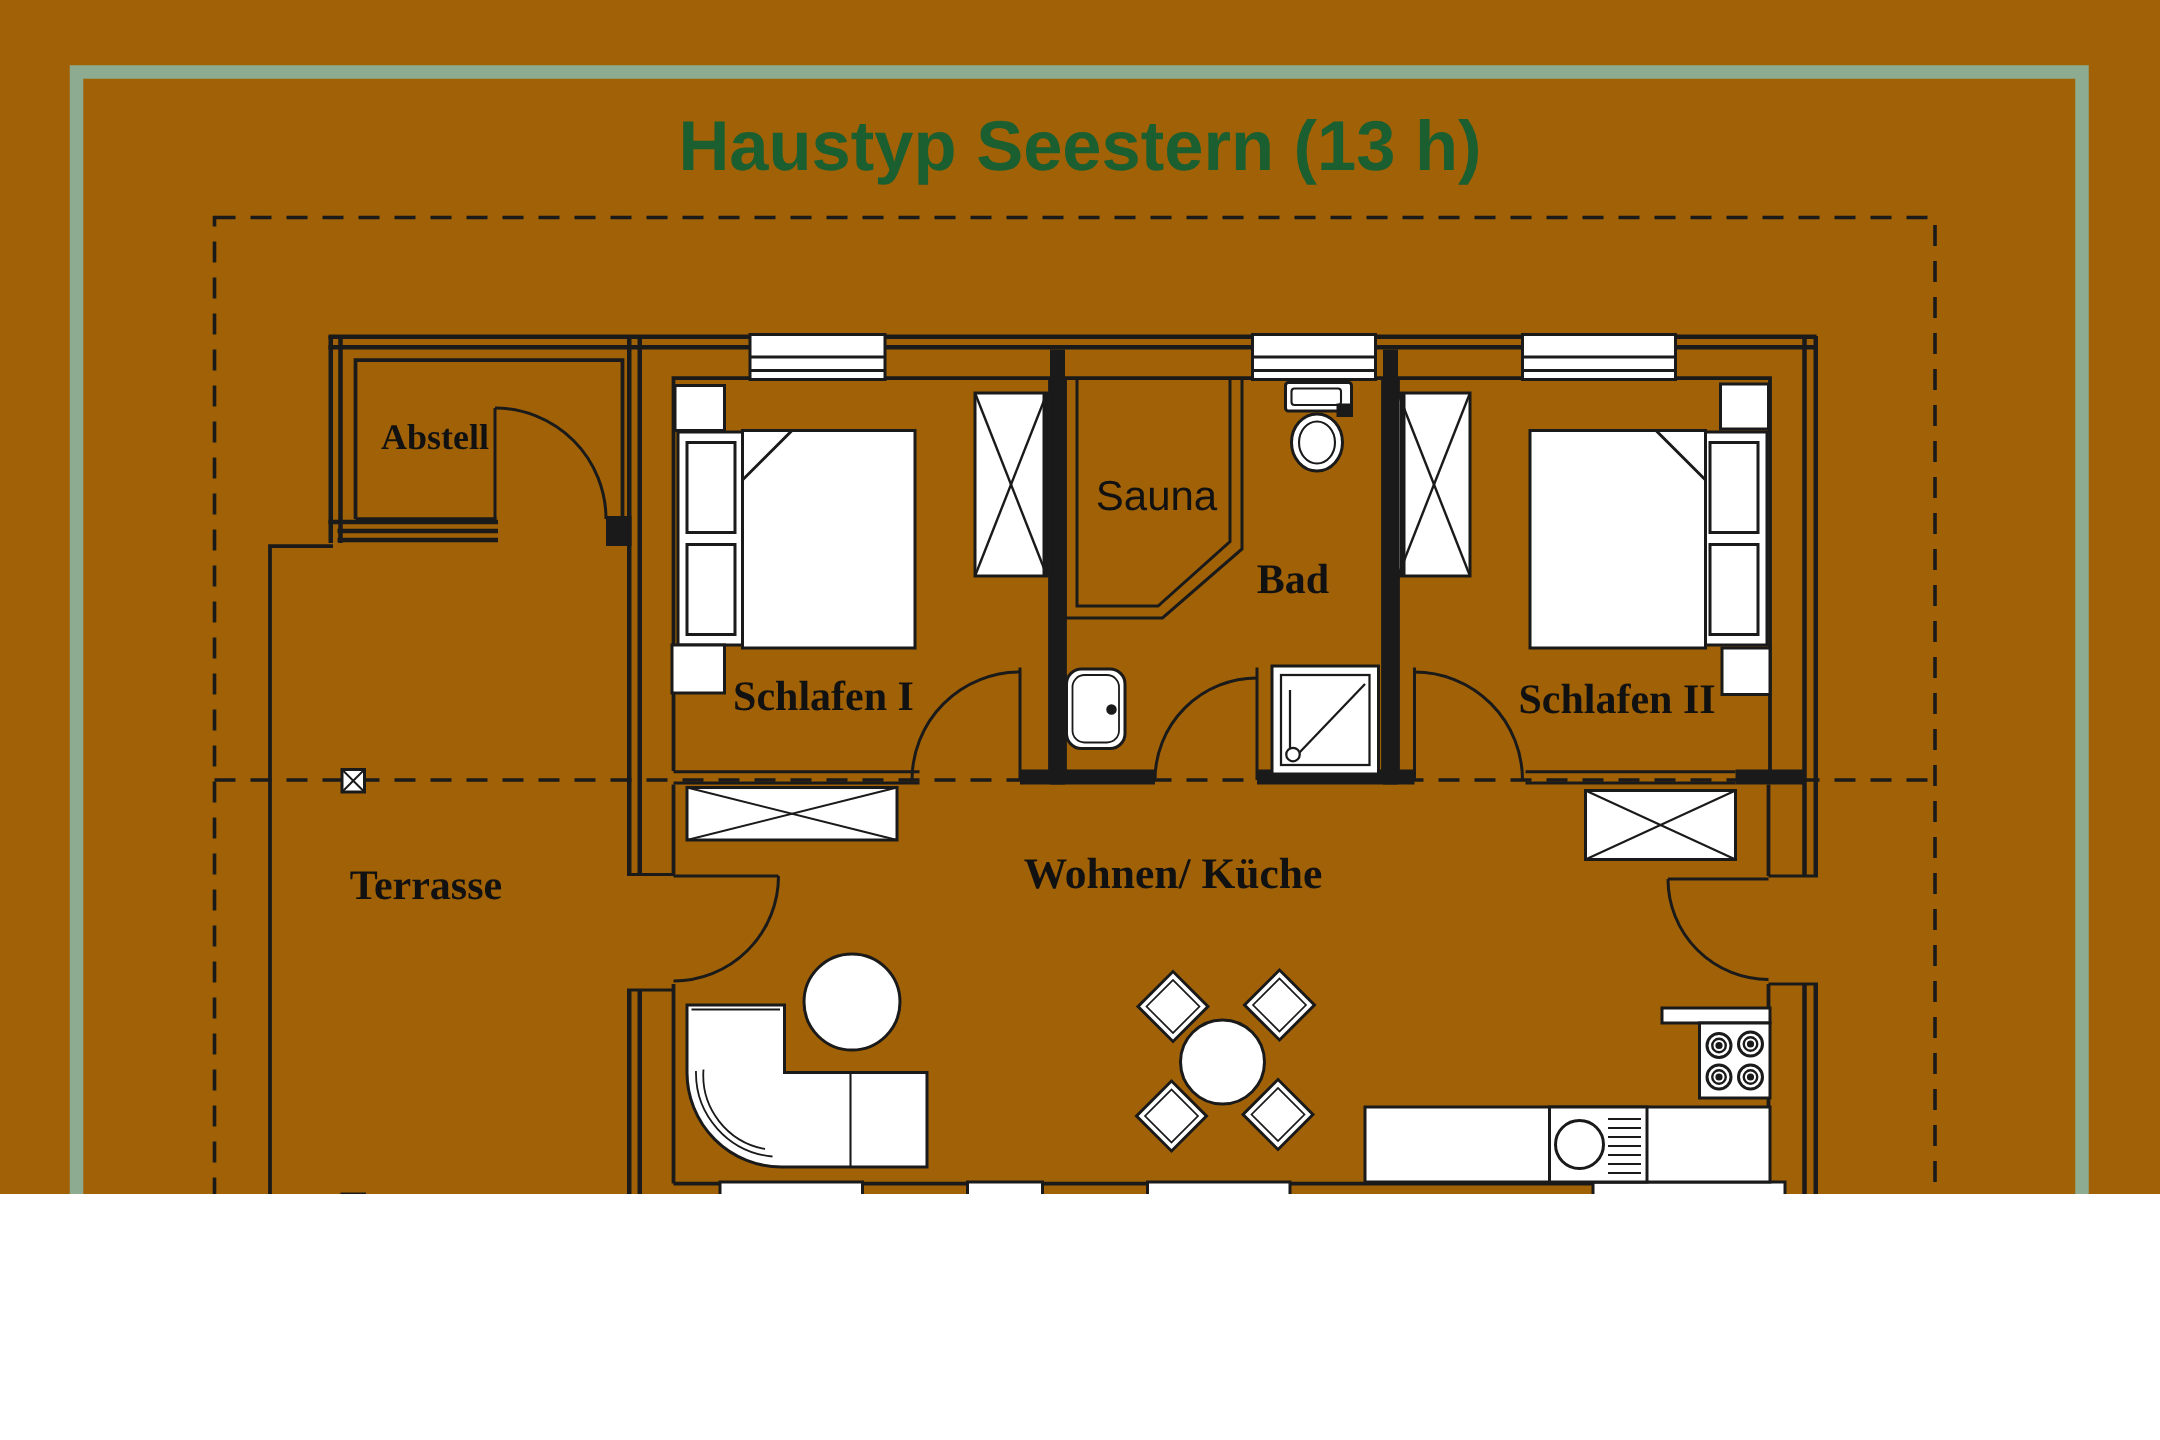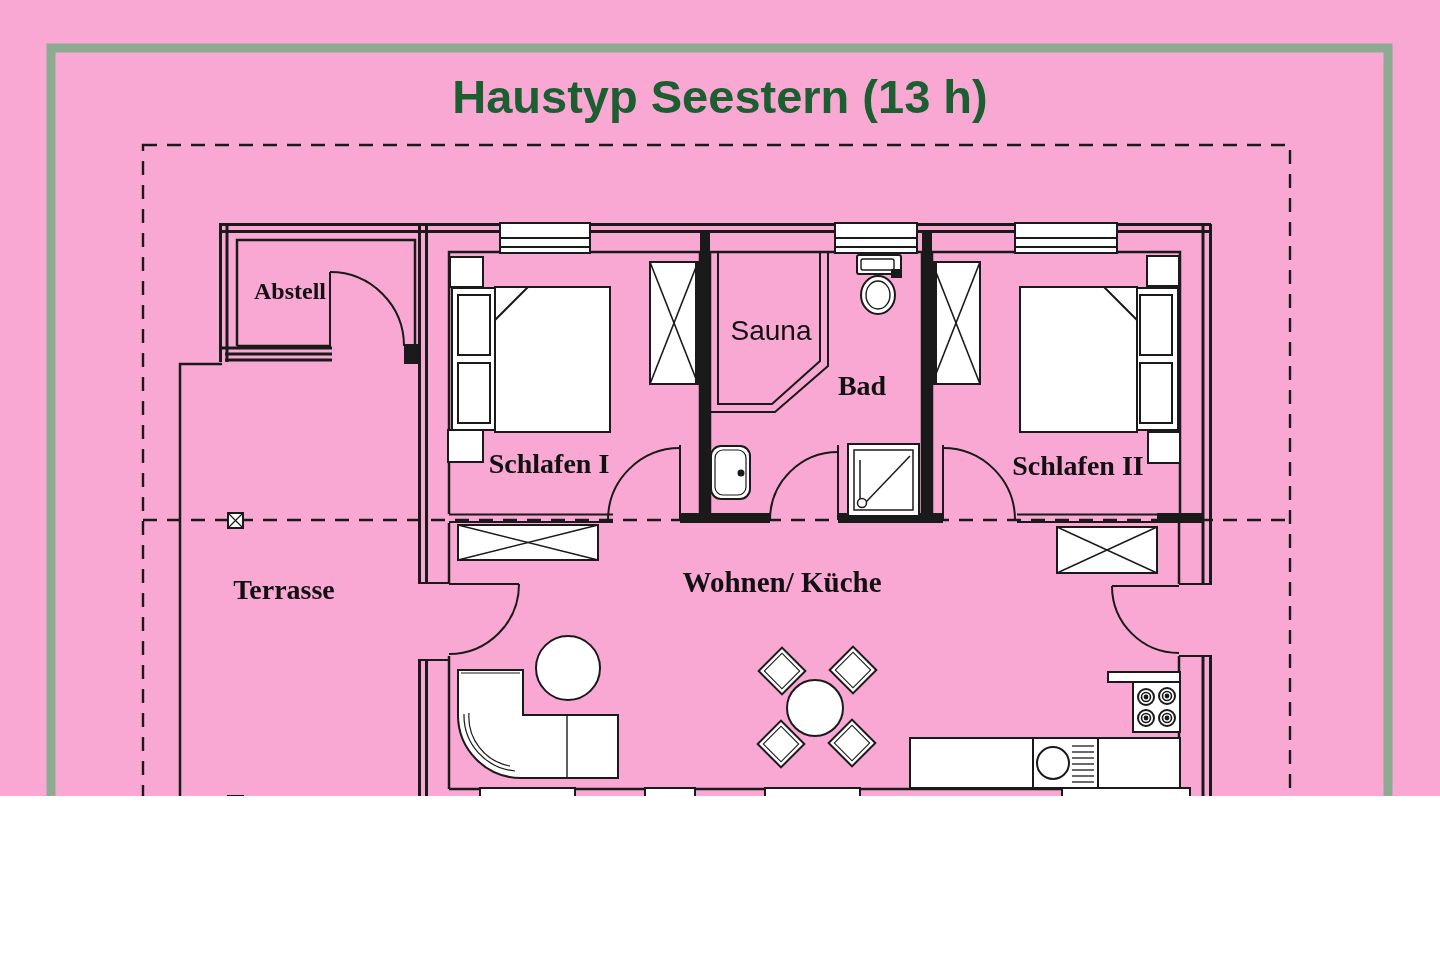--- a/index.html
+++ b/index.html
@@ -1,16 +1,16 @@
 <!DOCTYPE html>
 <html><head>
 <meta charset="utf-8">
 <style>
   html,body{margin:0;padding:0;background:#ffffff;}
-  .stage{position:relative;width:1440px;height:796px;background:#f9a8d4;overflow:hidden;
+  .stage{position:relative;width:1440px;height:796px;background:#a16207;overflow:hidden;
          font-family:"Liberation Sans",sans-serif;}
   svg{position:absolute;left:0;top:0;}
   text{user-select:none;}
   .lbl{font-family:"Liberation Serif",serif;font-weight:bold;fill:#111111;}
   .sans-lbl{font-family:"Liberation Sans",sans-serif;font-weight:normal;fill:#111111;}
   .title-text{font-family:"Liberation Sans",sans-serif;font-weight:bold;}
 </style>
 </head>
 <body>
 

